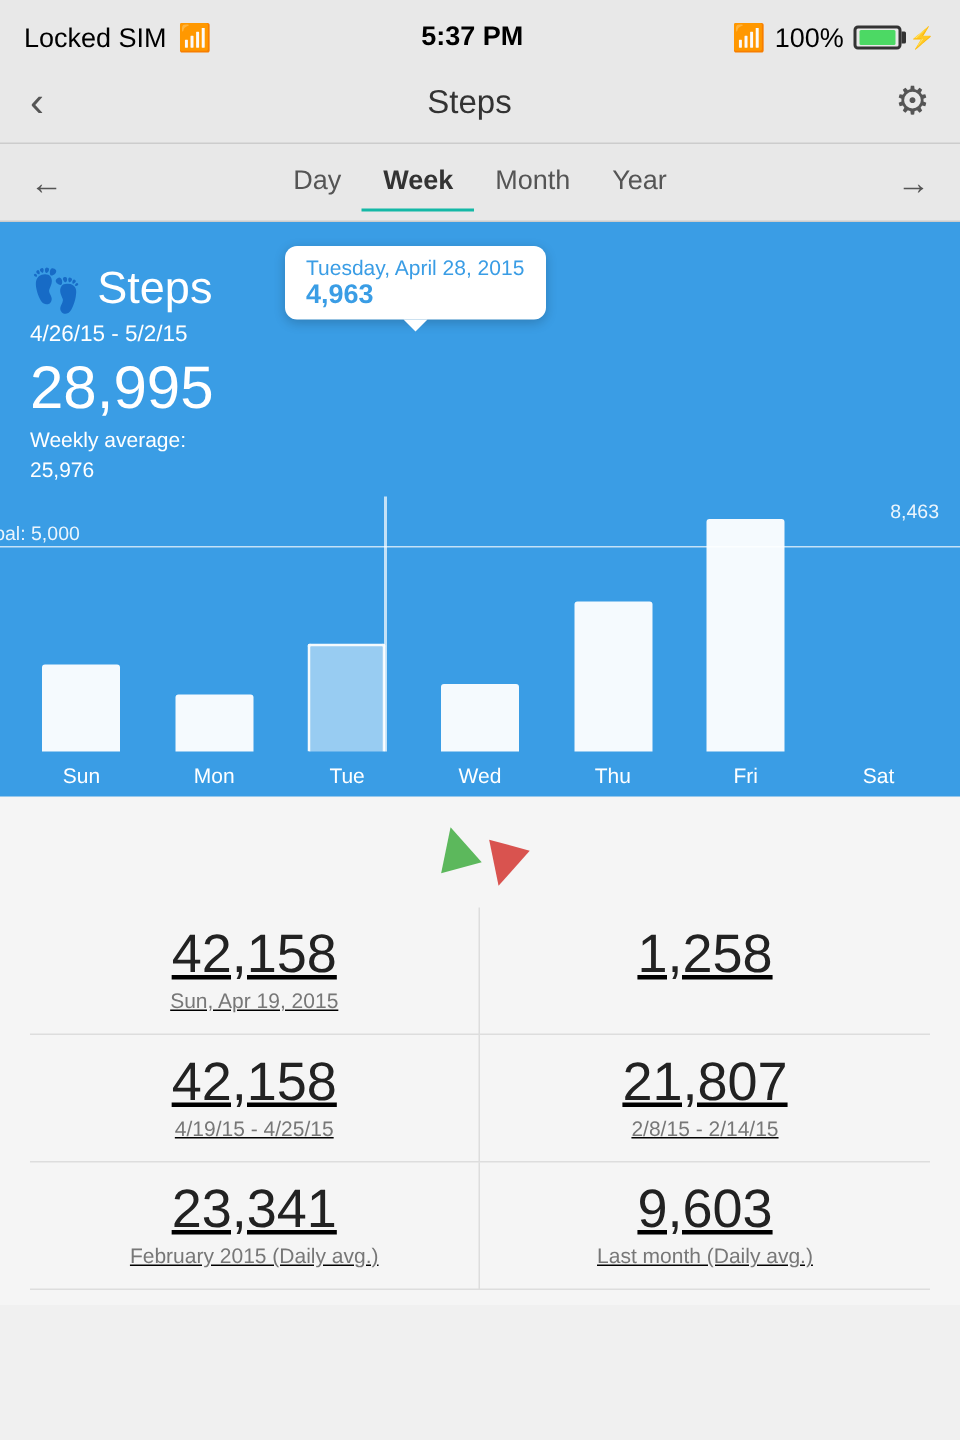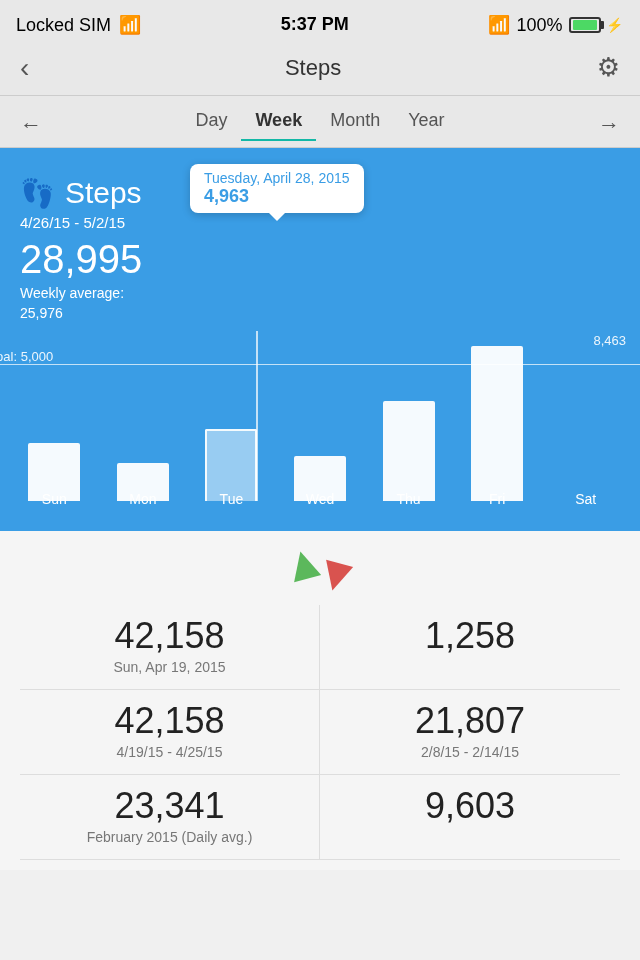--- a/index.html
+++ b/index.html
@@ -158,21 +158,21 @@
       border-radius: 2px 2px 0 0;
       opacity: 0.95;
     }
     .bar.selected {
       background: rgba(255,255,255,0.5);
       border: 2px solid white;
       border-bottom: none;
     }
     .bars-labels {
       position: absolute;
-      bottom: 24px;
+      bottom: 6px;
       left: 10px;
       right: 10px;
       display: flex;
       justify-content: space-around;
     }
     .bar-day-label {
       font-size: 14px;
       color: white;
       text-align: center;
       width: 52px;
@@ -185,20 +185,21 @@
       background: white;
       top: 0;
       bottom: 30px;
       opacity: 0.7;
     }
 
     
     .stats-section {
       background: #f5f5f5;
       padding: 20px 20px 10px 20px;
+      text-decoration: underline;
     }
     .arrows-row {
       display: flex;
       justify-content: center;
       margin-bottom: 14px;
       gap: 4px;
     }
     .arrow-up {
       width: 0; height: 0;
       border-left: 14px solid transparent;
@@ -350,15 +351,16 @@
       <div class="stat-cell">
         <div class="stat-value">21,807</div>
         <div class="stat-label">2/8/15 - 2/14/15</div>
       </div>
       <div class="stat-cell">
         <div class="stat-value">23,341</div>
         <div class="stat-label">February 2015 (Daily avg.)</div>
       </div>
       <div class="stat-cell">
         <div class="stat-value">9,603</div>
+        <div class="stat-label">Last month (Daily avg.)</div>
       </div>
     </div>
 </div>
 
 </body></html>

